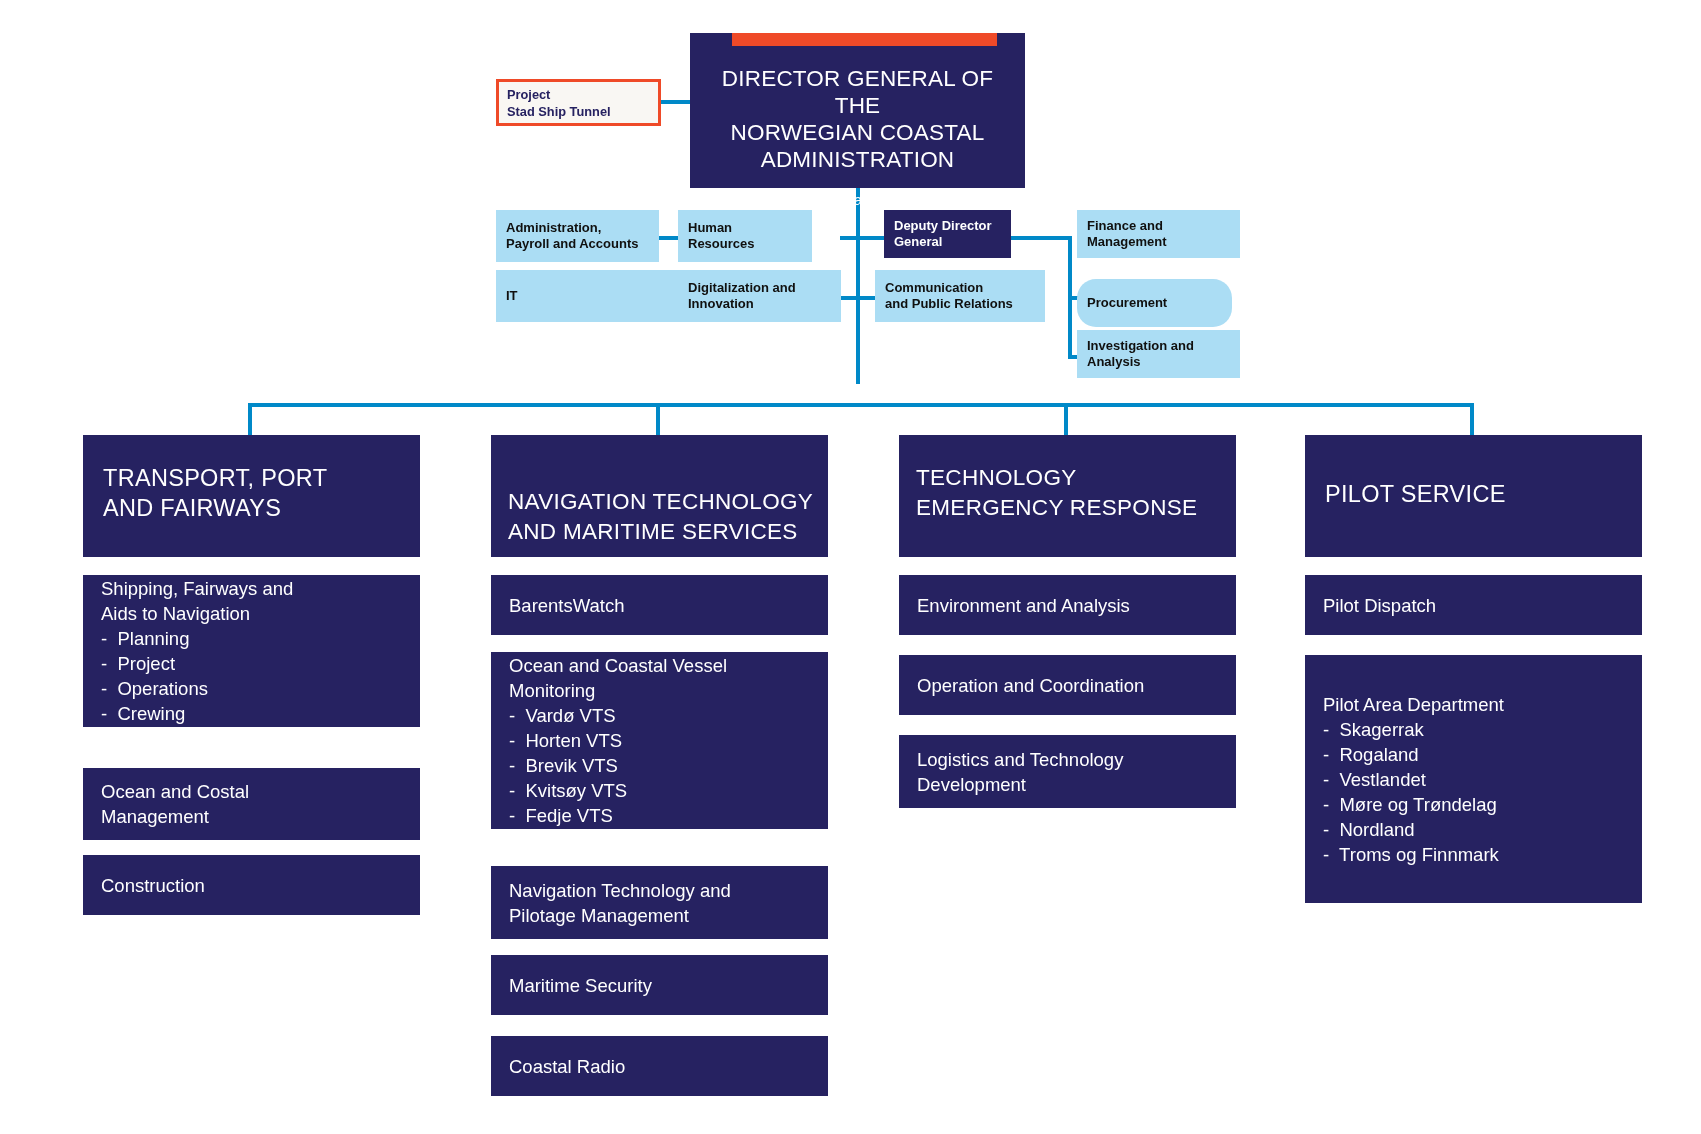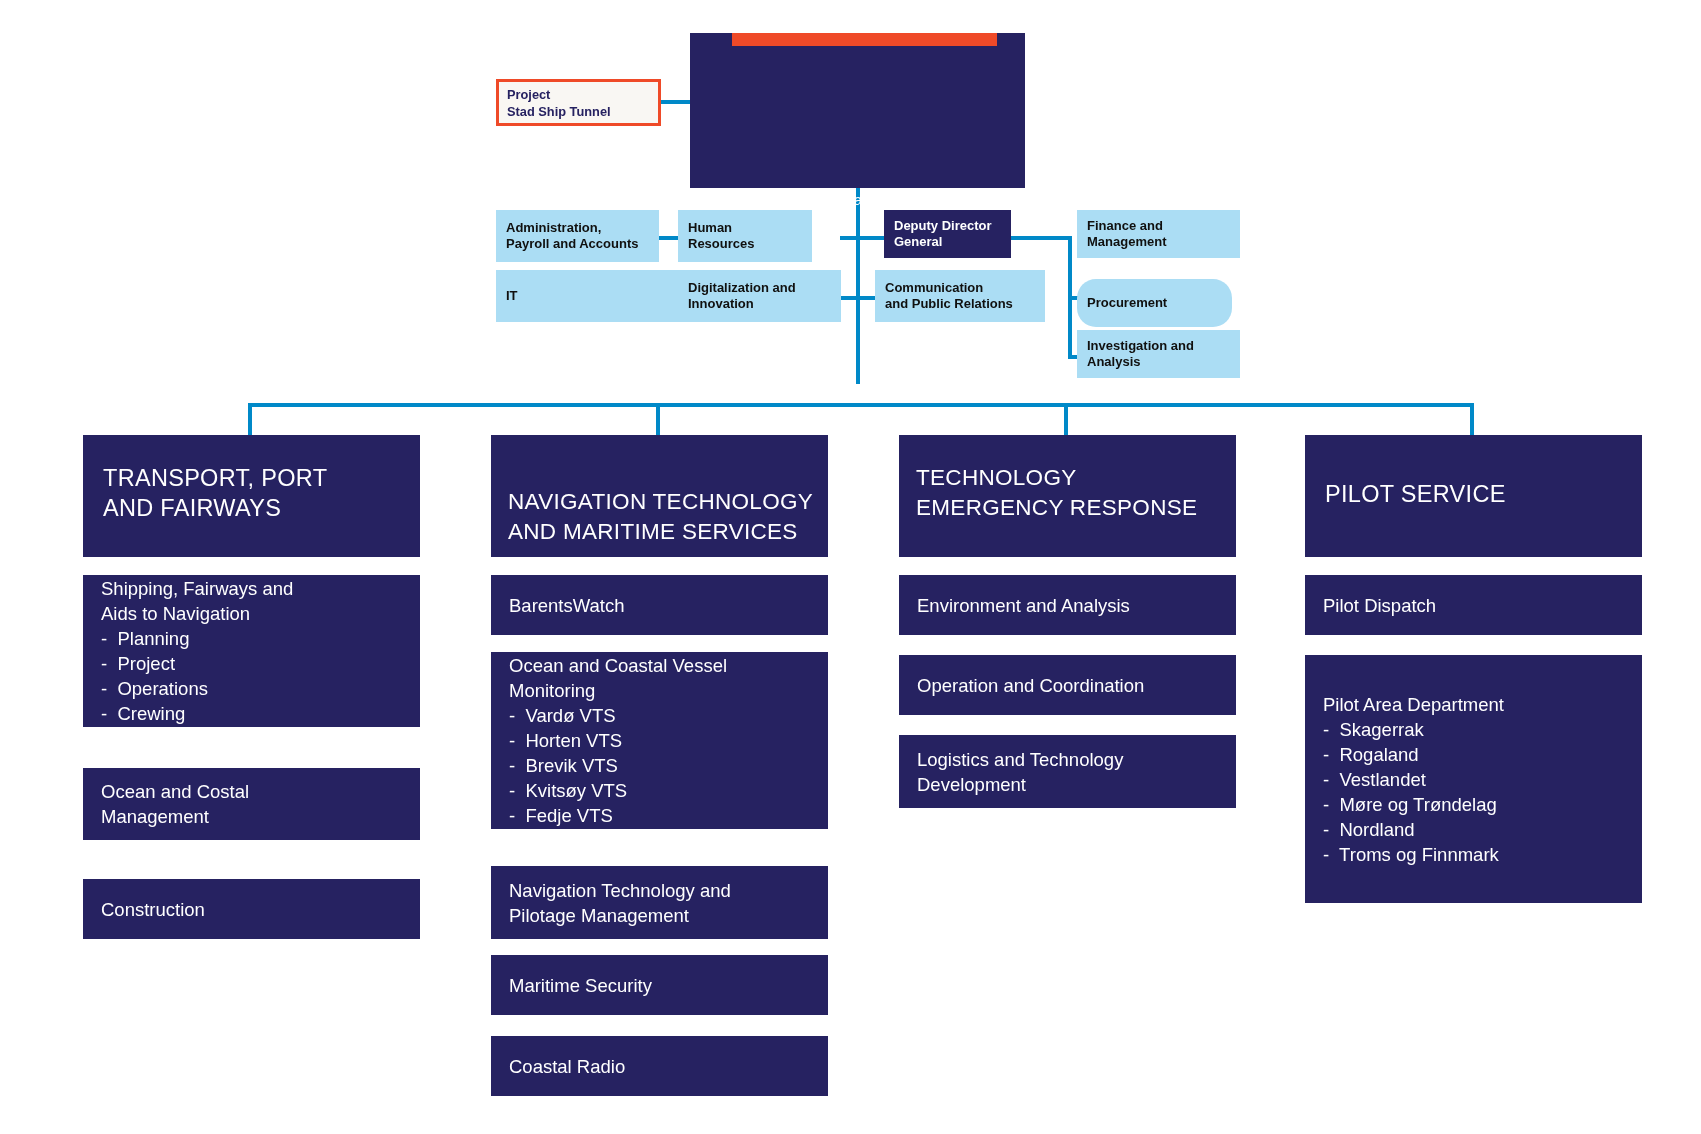--- a/index.html
+++ b/index.html
@@ -169,20 +169,25 @@
   <div class="ln ln-h" style="left:1068px; top:355px; width:28px;"></div>
 
   <div class="ln ln-h" style="left:248px; top:403px; width:1225px;"></div>
   <div class="ln ln-v" style="left:248px; top:403px; height:37px;"></div>
   <div class="ln ln-v" style="left:656px; top:403px; height:37px;"></div>
   <div class="ln ln-v" style="left:1064px; top:403px; height:37px;"></div>
   <div class="ln ln-v" style="left:1470px; top:403px; height:37px;"></div>
 
   <div class="box" id="dg-box">
     <div id="dg-accent"></div>
+    <div id="dg-title">
+      <span>DIRECTOR GENERAL OF THE</span><br>
+      <span>NORWEGIAN COASTAL</span><br>
+      <span>ADMINISTRATION</span>
+    </div>
     <div id="dg-sub">Deputy Director General</div>
   </div>
 
   <div class="box" id="project-box">
     <div class="ptxt">
       <span>Project</span><br>
       <span>Stad Ship Tunnel</span>
     </div>
   </div>
 
@@ -266,21 +271,21 @@
     </ul>
   </div>
 
   <div class="sub-box" style="left:83px; top:768px; width:337px; height:72px;">
     <div class="sb-title">
       <span>Ocean and Costal</span><br>
       <span>Management</span>
     </div>
   </div>
 
-  <div class="sub-box" style="left:83px; top:855px; width:337px; height:60px;margin-top:24px;">
+  <div class="sub-box" style="left:83px; top:855px; width:337px; height:60px;">
     <div class="sb-title">
       <span>Construction</span>
     </div>
   </div>
 
   <div class="col-head" style="left:491px; top:435px; width:337px; height:122px;">
     <div class="ch-txt" style="top:28px; left:17px; font-size:22.5px;margin-top:24px;">
       <span>NAVIGATION TECHNOLOGY</span><br>
       <span>AND MARITIME SERVICES</span>
     </div>

